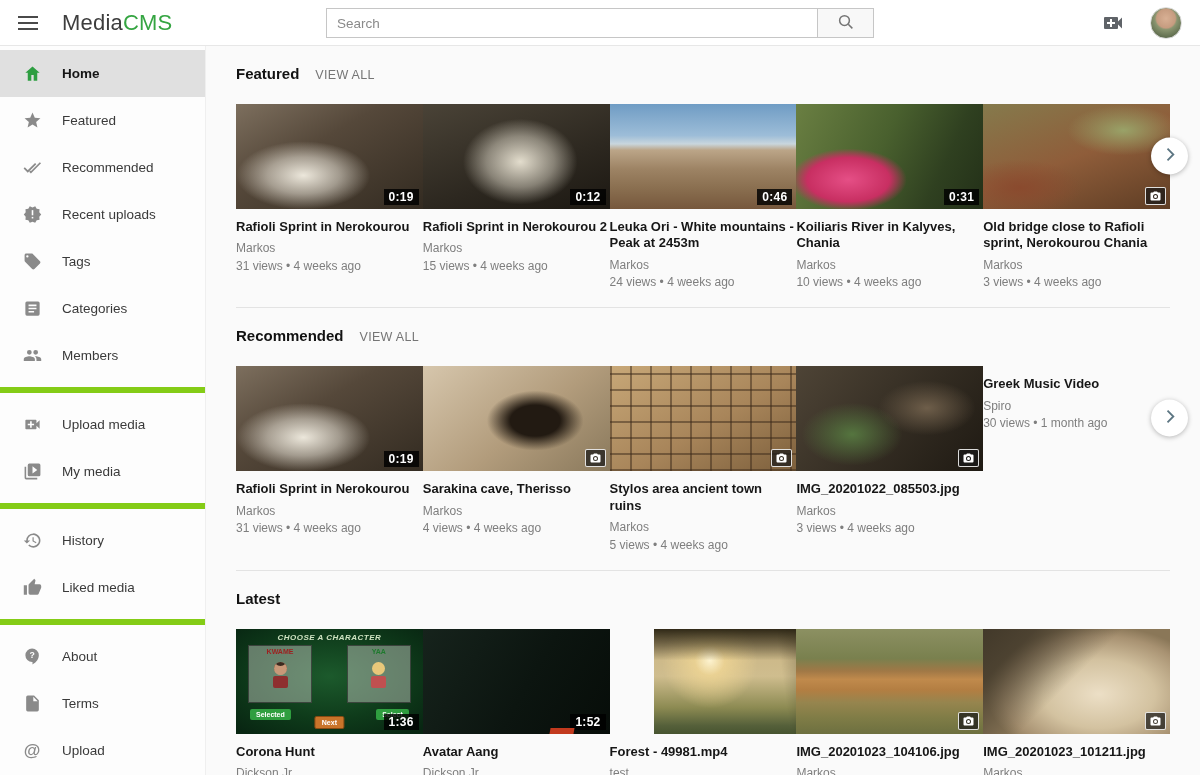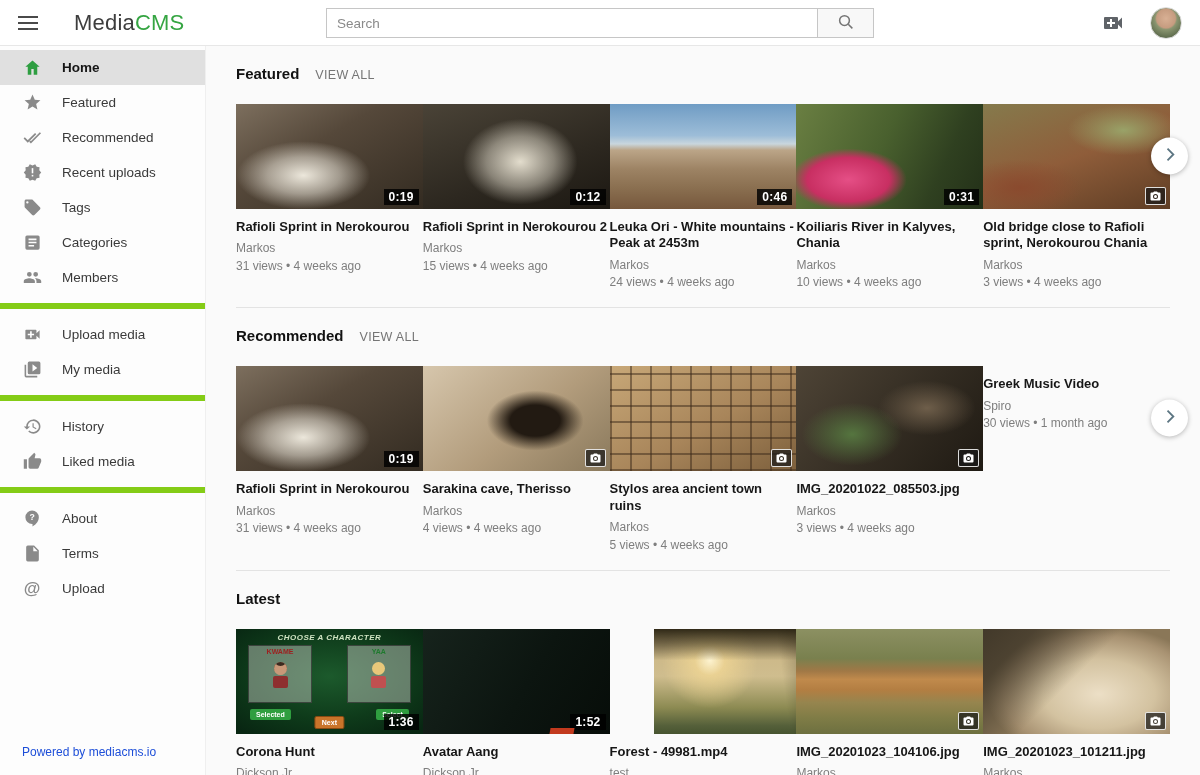--- a/index.html
+++ b/index.html
@@ -4,21 +4,21 @@
 <style>
   * { box-sizing: border-box; margin: 0; padding: 0; }
   html,body { width:1200px; height:775px; overflow:hidden; }
   body { font-family:"Liberation Sans", sans-serif; background:#fff; color:#222; }
 
   
   .topbar { position:relative; height:46px; background:#fff; border-bottom:1px solid #e7e7e7;
             display:flex; align-items:center; padding:0 18px; z-index:5; }
   .burger { width:20px; height:14px; display:flex; flex-direction:column; justify-content:space-between; cursor:pointer; }
   .burger span { display:block; height:2px; background:#4a4a4a; }
-  .logo { margin-left:36px; font-size:22px; letter-spacing:.2px; cursor:pointer; }
+  .logo { margin-left:24px; font-size:22px; letter-spacing:.2px; cursor:pointer; }
   .logo .lm { color:#3d3d3d; }
   .logo .lc { color:#35a542; }
   .search-wrap { position:absolute; left:50%; top:8px; transform:translateX(-50%);
                  display:flex; width:548px; height:30px; }
   .search-input { flex:1; border:1px solid #c6c6c6; padding:4px 10px; font-size:13.5px;
                   font-family:"Liberation Sans",sans-serif; color:#333; background:#fff; outline:none; }
   .search-input::placeholder { color:#8a8a8a; }
   .search-btn { width:56px; border:1px solid #c6c6c6; border-left:none; background:#f8f8f8;
                 display:flex; align-items:center; justify-content:center; cursor:pointer; }
   .top-right { margin-left:auto; display:flex; align-items:center; gap:24px; }
@@ -26,21 +26,21 @@
   .avatar { width:32px; height:32px; border-radius:50%; cursor:pointer;
             background:radial-gradient(circle at 50% 35%, #d8b094 0%, #c69c80 38%, #8a9570 45%, #5e6c4d 78%, #49573f 100%);
             border:1px solid #ddd; }
 
   
   .layout { display:flex; height:729px; }
   .sidebar { width:206px; background:#fdfdfd; border-right:1px solid #efefef;
              display:flex; flex-direction:column; padding-top:2px; }
   .sgroup { padding:2px 0; }
   .sgroup + .sgroup { border-top:6px solid #84cc16; margin-top:6px; padding-top:8px; }
-  .sitem { height:35px; display:flex; align-items:center; padding-left:22px; cursor:pointer; }
+  .sitem { height:47px; display:flex; align-items:center; padding-left:22px; cursor:pointer; }
   .sitem.active { background:#e0e0e0; }
   .sitem .sic { width:20px; height:20px; display:flex; align-items:center; justify-content:center; color:#8a8a8a; }
   .sitem .slabel { margin-left:20px; font-size:13.5px; color:#3a3a3a; }
   .sitem.active .slabel { font-weight:bold; color:#161616; }
   .side-footer { margin-top:auto; padding:14px 0 16px 22px; font-size:12px; color:#1d4ed8; }
 
   
   .main { flex:1; background:#fafafa; padding:0 30px; overflow:hidden; }
   .section { padding:15px 0 16px; }
   .section.bordered { border-bottom:1px solid #e3e3e3; }

